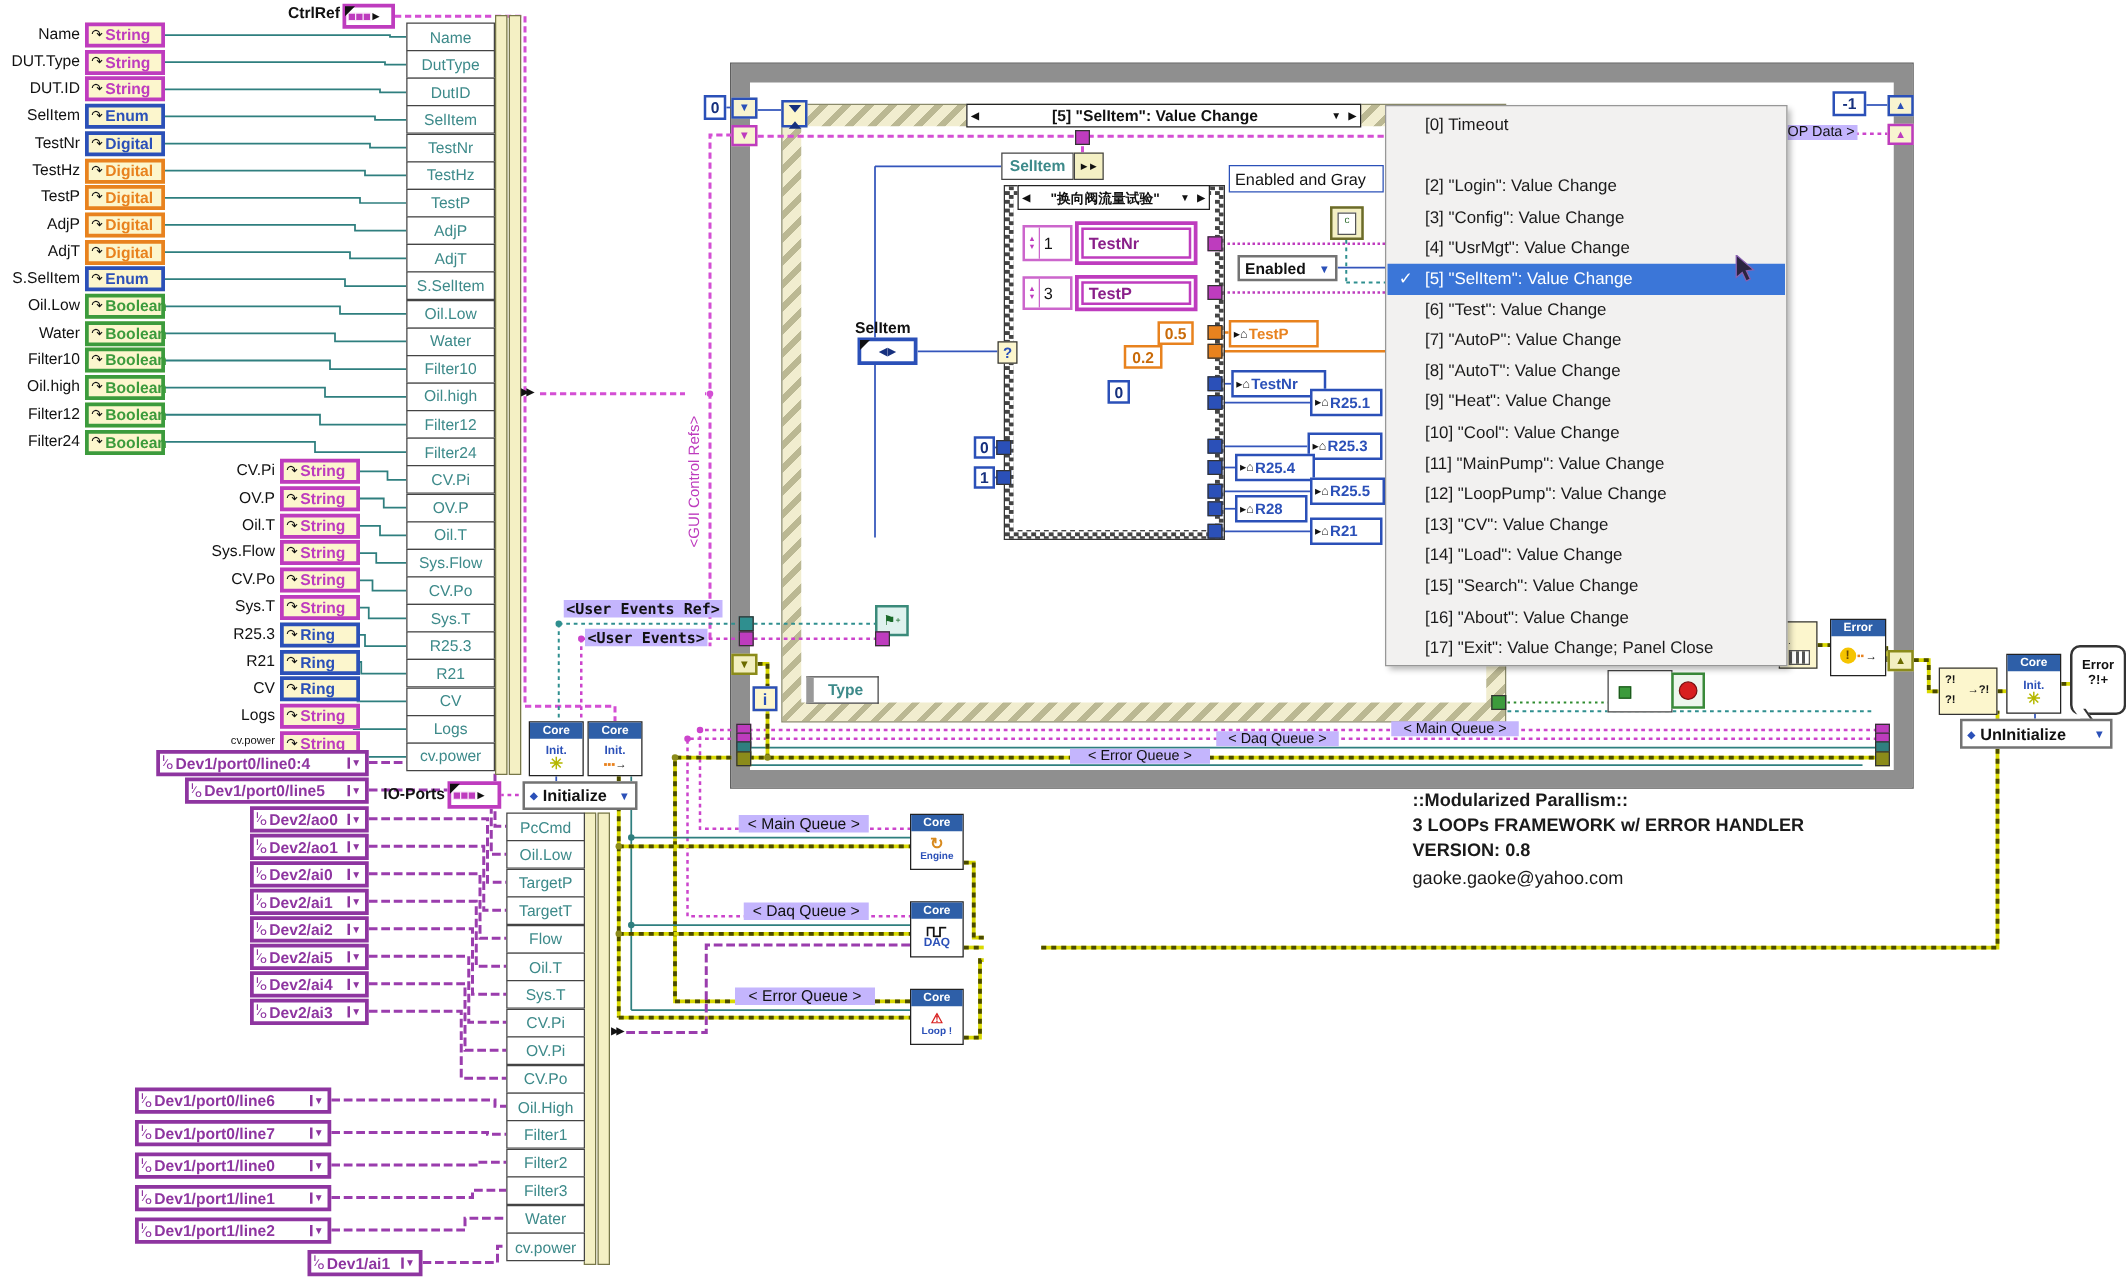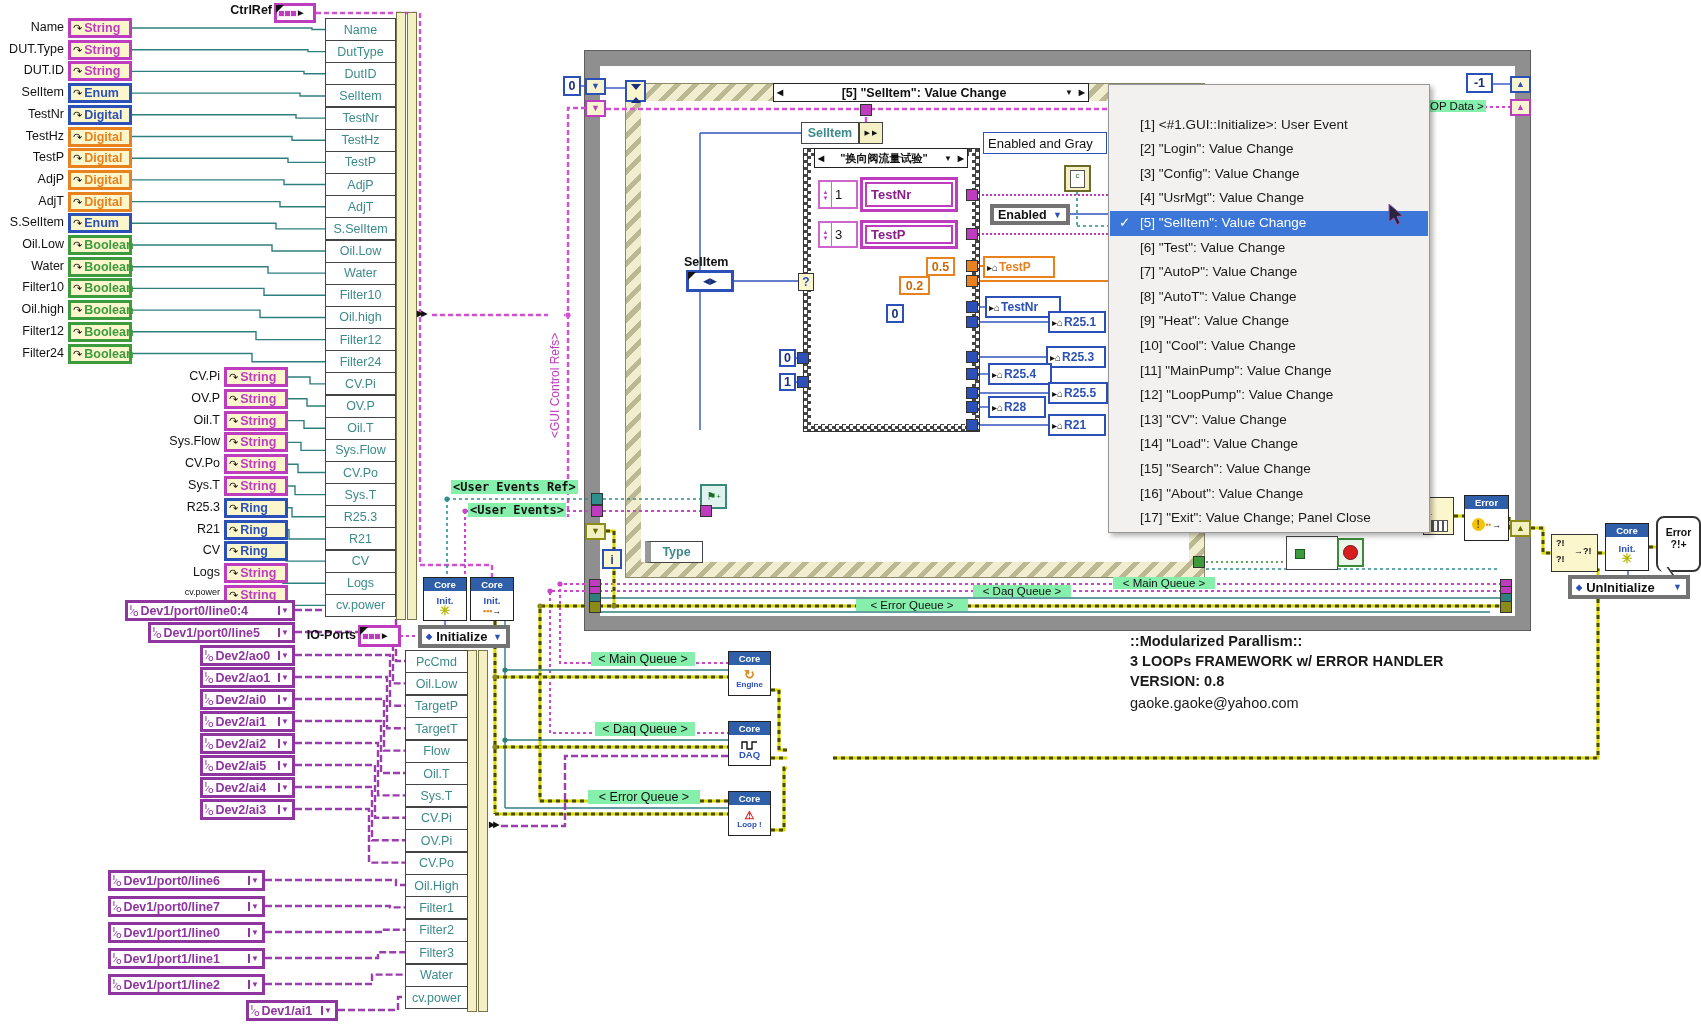--- a/index.html
+++ b/index.html
@@ -38,26 +38,26 @@
   .constorange{border:2px solid #E8821E;background:#fff;color:#C96A08;font-weight:bold;font-size:12.5px;
              display:flex;align-items:center;justify-content:center;}
   .sr{display:flex;align-items:center;justify-content:center;background:#F8F4D0;border:2px solid;
       font-size:9px;line-height:9px;}
   .sr-blue{border-color:#2B50B8;color:#2B50B8;} .sr-mag{border-color:#BE3CBE;color:#BE3CBE;}
   .sr-olive{border-color:#8B8B1A;color:#6b6b00;background:#F2EFC0;}
   .local{border:2px solid;background:#fff;font-weight:bold;font-size:12px;display:flex;
          align-items:center;padding:0 2px;gap:1px;white-space:nowrap;overflow:hidden;}
   .local .pre{color:#111;font-size:10px;font-weight:normal;}
   .tun{z-index:21;}
-  .wlabel{background:#86efac;color:#111;white-space:nowrap;padding:0 2px;z-index:22;text-align:center;}
+  .wlabel{background:#c4b5fd;color:#111;white-space:nowrap;padding:0 2px;z-index:22;text-align:center;}
   .selbox{border:1px solid #222;background:#fff;font-weight:bold;font-size:12.5px;
           display:flex;align-items:center;z-index:8;}
   .selbox .nav{font-size:8px;padding:0 3px;color:#111;}
   .selbox .tx{flex:1;text-align:center;}
-  .enumbox{border:4px solid #737373;background:#fff;display:flex;align-items:center;
+  .enumbox{border:2px solid #737373;background:#fff;display:flex;align-items:center;
            font-weight:bold;font-size:13px;padding:0 4px;gap:4px;}
   .enumbox .g{color:#2B50B8;font-size:8px;} .enumbox .dd{margin-left:auto;color:#2B50B8;font-size:9px;}
   .core{border:1px solid #222;background:#fff;display:flex;flex-direction:column;z-index:20;}
   .core .t{background:#2E5FA8;color:#fff;font-weight:bold;font-size:9.5px;text-align:center;
            height:13px;line-height:13px;}
   .core .b{flex:1;display:flex;flex-direction:column;align-items:center;justify-content:center;
            color:#2B50B8;font-size:9.5px;line-height:10px;font-weight:bold;}
   .menu{background:#F2F1F0;border:1px solid #979797;box-shadow:3px 3px 5px rgba(0,0,0,.3);z-index:50;}
   .mitem{position:absolute;left:1px;right:1px;font-size:13.5px;line-height:24.6px;white-space:nowrap;
          color:#1a1a1a;padding-left:30px;cursor:default;}
@@ -452,21 +452,21 @@
   <div class="abs wlabel" style="left:591px;top:652px;width:104px;font-size:12.5px">&lt; Main Queue &gt;</div>
   <div class="abs wlabel" style="left:595px;top:722px;width:100px;font-size:12.5px">&lt; Daq Queue &gt;</div>
   <div class="abs wlabel" style="left:588px;top:790px;width:112px;font-size:12.5px">&lt; Error Queue &gt;</div>
 
   <div class="abs notetx" style="left:1130px;top:633px">::Modularized Parallism::</div>
   <div class="abs notetx" style="left:1130px;top:653px">3 LOOPs FRAMEWORK w/ ERROR HANDLER</div>
   <div class="abs notetx" style="left:1130px;top:673px">VERSION: 0.8</div>
   <div class="abs notetx" style="left:1130px;top:695px;font-weight:normal">gaoke.gaoke@yahoo.com</div>
 
   <div class="abs menu" id="menu" style="left:1108px;top:84px;width:322px;height:449px">
-      <div class="mitem" style="top: 27.6px; height: 24.6px;">[1] &lt;#1.GUI::Initialize&gt;: User Event</div>
+      <div class="mitem" style="top: 3px; height: 24.6px;">[0] Timeout</div>
       <div class="mitem" style="top: 52.2px; height: 24.6px;">[2] "Login": Value Change</div>
       <div class="mitem" style="top: 76.8px; height: 24.6px;">[3] "Config": Value Change</div>
       <div class="mitem" style="top: 101.4px; height: 24.6px;">[4] "UsrMgt": Value Change</div>
       <div class="mitem sel" style="top: 126px; height: 24.6px;">[5] "SelItem": Value Change<span class="chk">✓</span></div>
       <div class="mitem" style="top: 150.6px; height: 24.6px;">[6] "Test": Value Change</div>
       <div class="mitem" style="top: 175.2px; height: 24.6px;">[7] "AutoP": Value Change</div>
       <div class="mitem" style="top: 199.8px; height: 24.6px;">[8] "AutoT": Value Change</div>
       <div class="mitem" style="top: 224.4px; height: 24.6px;">[9] "Heat": Value Change</div>
       <div class="mitem" style="top: 249px; height: 24.6px;">[10] "Cool": Value Change</div>
       <div class="mitem" style="top: 273.6px; height: 24.6px;">[11] "MainPump": Value Change</div>

